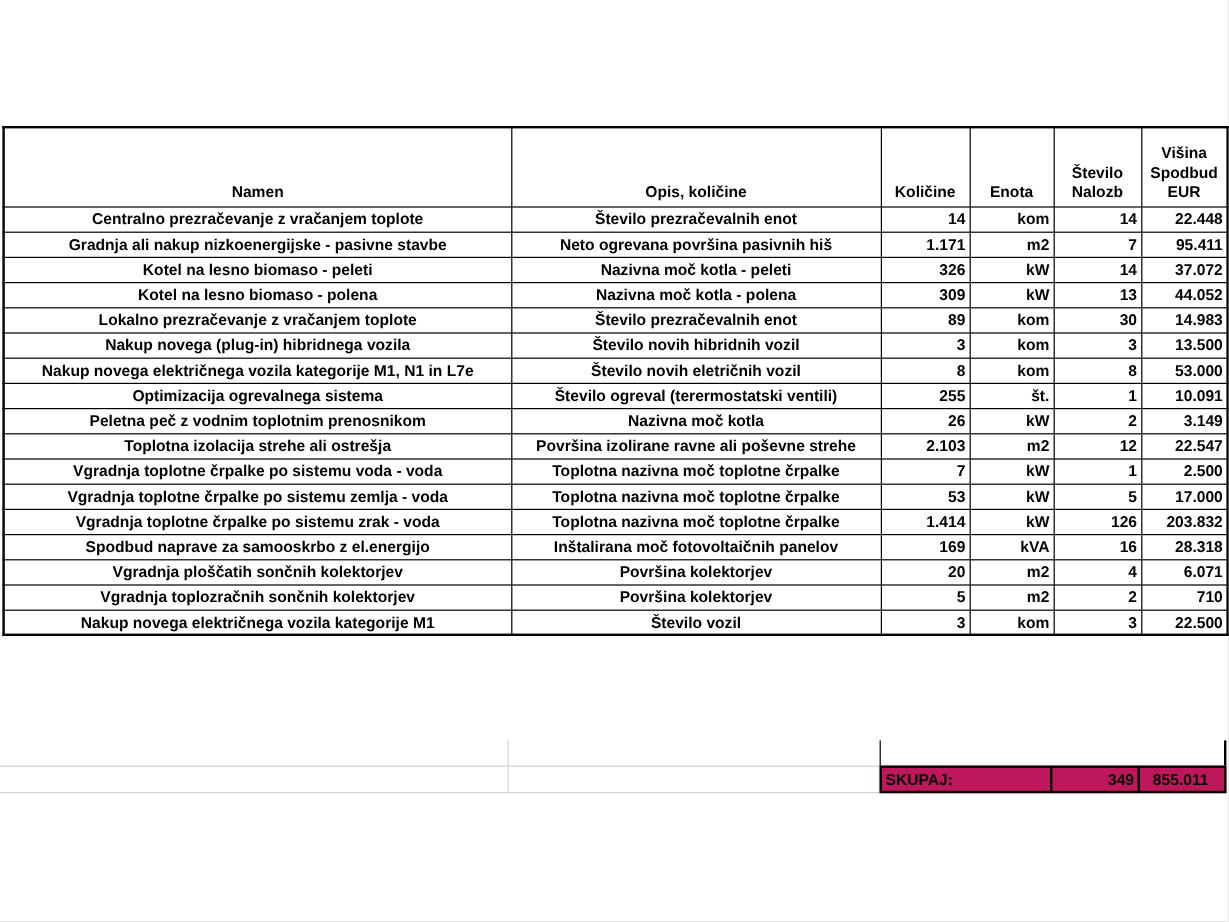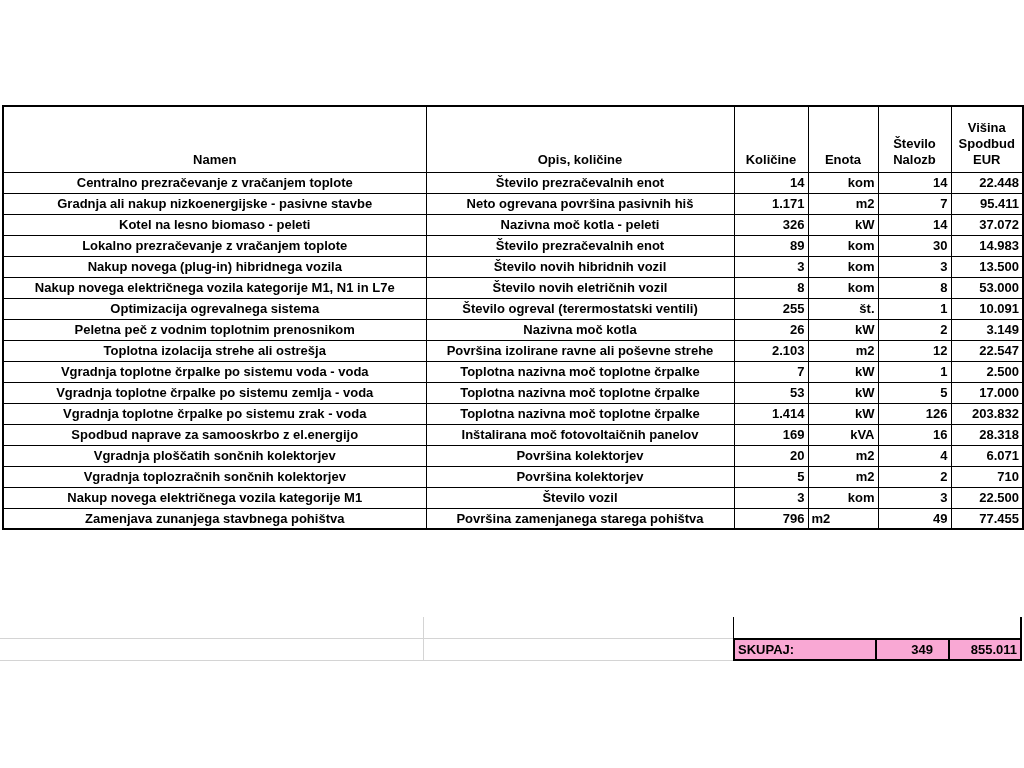--- a/index.html
+++ b/index.html
@@ -68,44 +68,44 @@
     background: #fff;
   }
   .skupaj-box {
     position: absolute;
     left: 733px;
     top: 638px;
     width: 289px;
     height: 23px;
     border: 2px solid #000;
     display: flex;
-    background: #f9a8d4;
+    background: #be185d;
     font-size: 13px;
   }
   .skupaj-box > div {
     line-height: 19px;
     overflow: hidden;
     white-space: nowrap;
   }
   .skupaj-label {
     width: 142px;
     border-right: 2px solid #000;
     text-align: left;
     padding-left: 3px;
   }
   .skupaj-nalozb {
     width: 73px;
     border-right: 2px solid #000;
     text-align: right;
-    padding-right: 15px;
+    padding-right: 3px;
   }
   .skupaj-visina {
     flex: 1;
     text-align: right;
-    padding-right: 3px;
+    padding-right: 13px;
   }
 </style>
 </head>
 <body>
 
 <div class="canvas">
 
   <table class="main">
     <colgroup>
       <col style="width:423px">
@@ -147,20 +147,28 @@
     </tr>
         <tr>
       <td class="c-text">Kotel na lesno biomaso - peleti</td>
       <td class="c-text">Nazivna moč kotla - peleti</td>
       <td class="c-num">326</td>
       <td class="c-num">kW</td>
       <td class="c-num">14</td>
       <td class="c-num">37.072</td>
     </tr>
         <tr>
+      <td class="c-text">Kotel na lesno biomaso - polena</td>
+      <td class="c-text">Nazivna moč kotla - polena</td>
+      <td class="c-num">309</td>
+      <td class="c-num">kW</td>
+      <td class="c-num">13</td>
+      <td class="c-num">44.052</td>
+    </tr>
+        <tr>
       <td class="c-text">Lokalno prezračevanje z vračanjem toplote</td>
       <td class="c-text">Število  prezračevalnih enot</td>
       <td class="c-num">89</td>
       <td class="c-num">kom</td>
       <td class="c-num">30</td>
       <td class="c-num">14.983</td>
     </tr>
         <tr>
       <td class="c-text">Nakup novega (plug-in) hibridnega vozila</td>
       <td class="c-text">Število novih hibridnih vozil</td>
@@ -250,28 +258,20 @@
       <td class="c-num">710</td>
     </tr>
         <tr>
       <td class="c-text">Nakup novega električnega vozila kategorije M1</td>
       <td class="c-text">Število vozil</td>
       <td class="c-num">3</td>
       <td class="c-num">kom</td>
       <td class="c-num">3</td>
       <td class="c-num">22.500</td>
     </tr>
-        <tr>
-      <td class="c-text">Zamenjava zunanjega stavbnega pohištva</td>
-      <td class="c-text">Površina zamenjanega starega pohištva</td>
-      <td class="c-num">796</td>
-      <td class="c-num" style="text-align: left;">m2</td>
-      <td class="c-num">49</td>
-      <td class="c-num">77.455</td>
-    </tr>
       </tbody>
   </table>
 
   <div class="grid-h" style="left:0; top:638px; width:733px;"></div>
   <div class="grid-h" style="left:0; top:660px; width:733px;"></div>
   <div class="grid-v" style="left:423px; top:617px; height:44px;"></div>
 
   <div class="connector"></div>
 
   <div class="skupaj-box">

